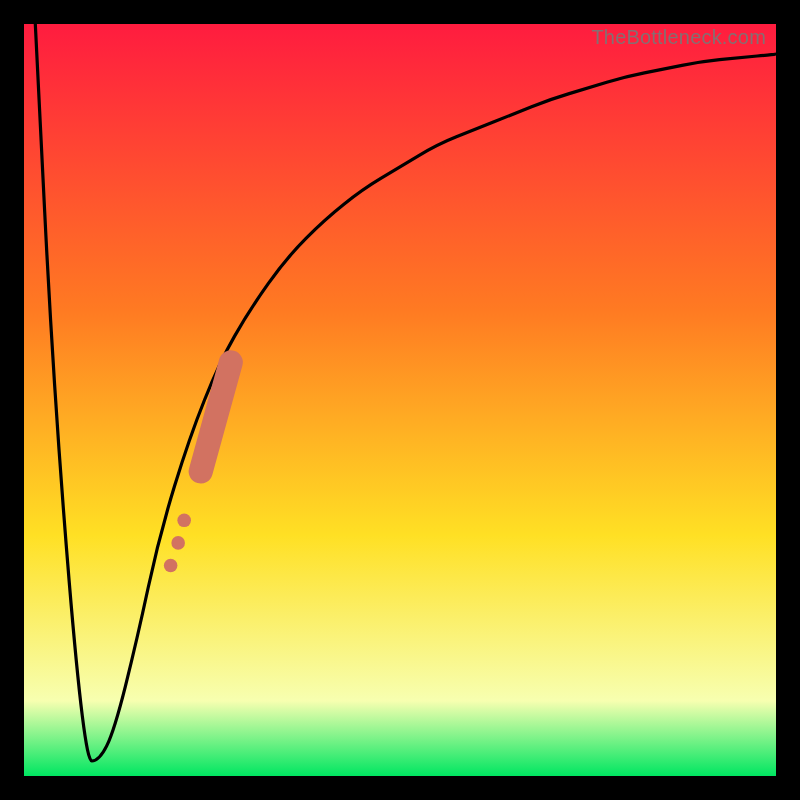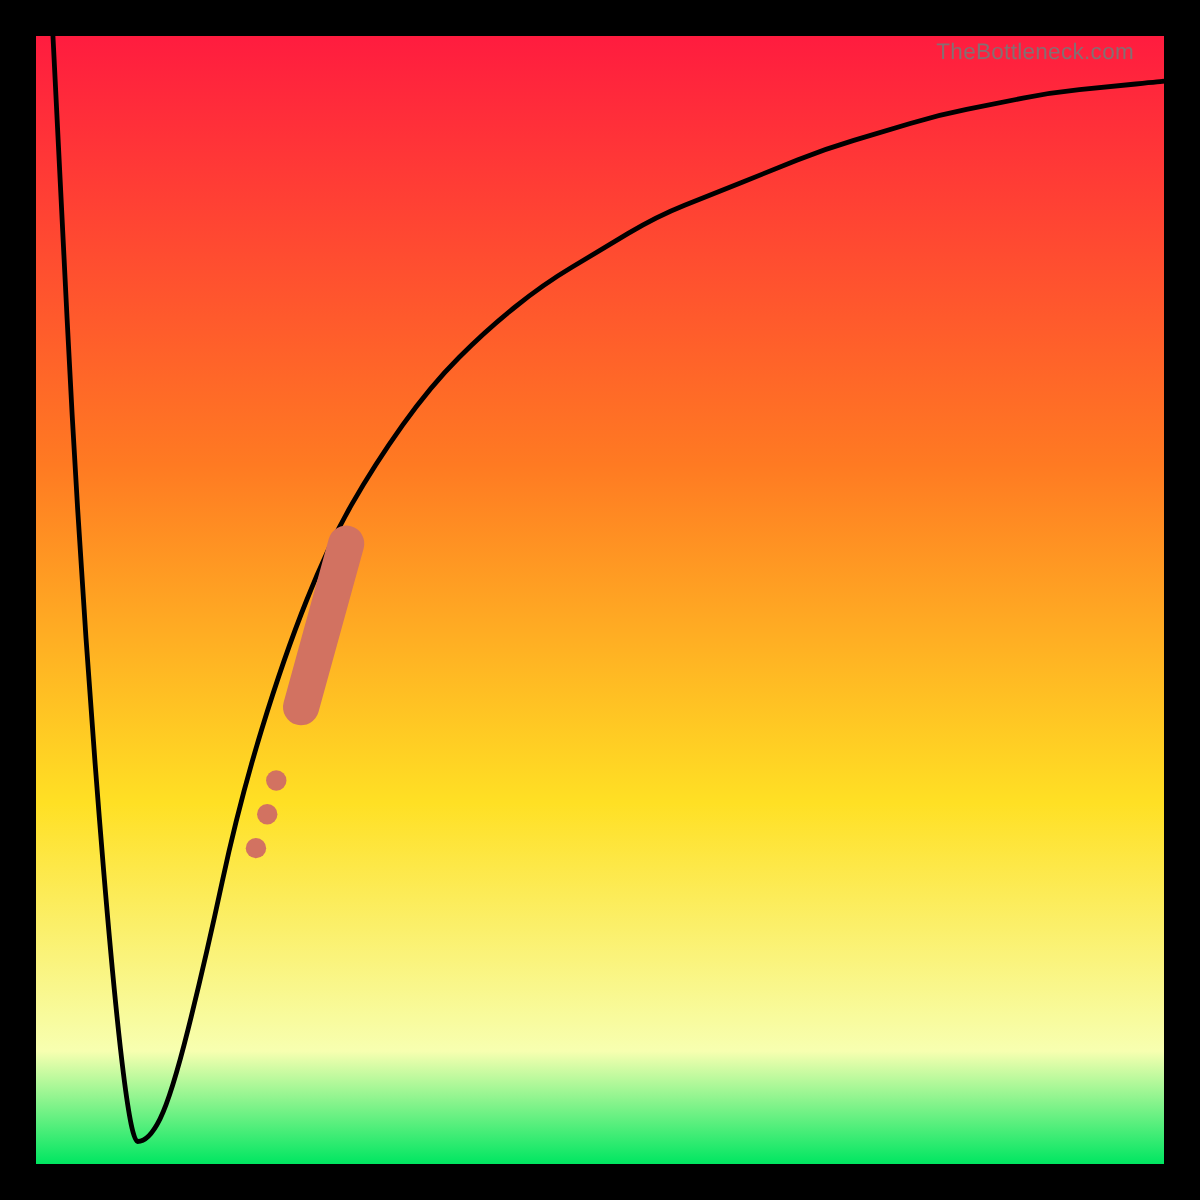--- a/index.html
+++ b/index.html
@@ -22,23 +22,23 @@
     position: absolute;
     left: 24px;
     top: 24px;
     width: 752px;
     height: 752px;
     overflow: hidden;
   }
   .watermark {
     position: absolute;
     top: 2px;
-    right: 20px;
+    right: 10px;
     font-family: Arial, Helvetica, sans-serif;
-    font-size: 15px;
+    font-size: 20px;
     font-weight: 500;
     color: rgba(120,120,120,0.9);
     letter-spacing: 0.2px;
     user-select: none;
     text-align: center;
   }
   svg {
     display: block;
   }
 </style>

